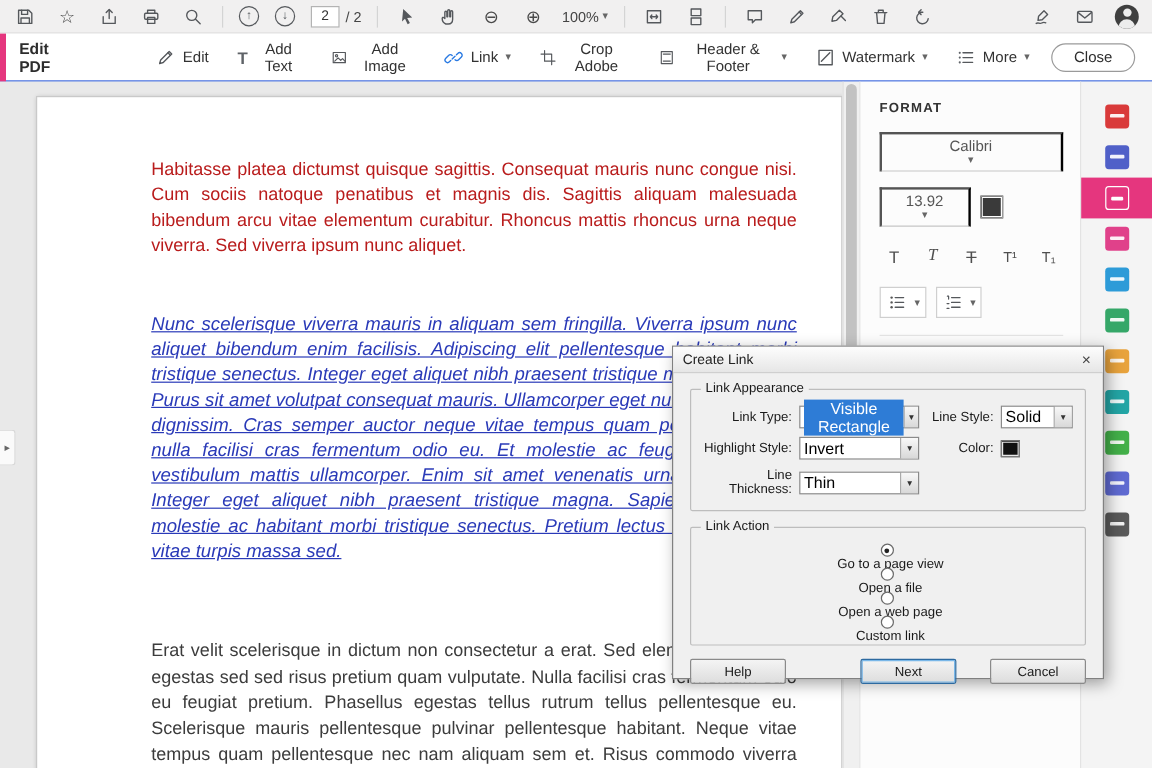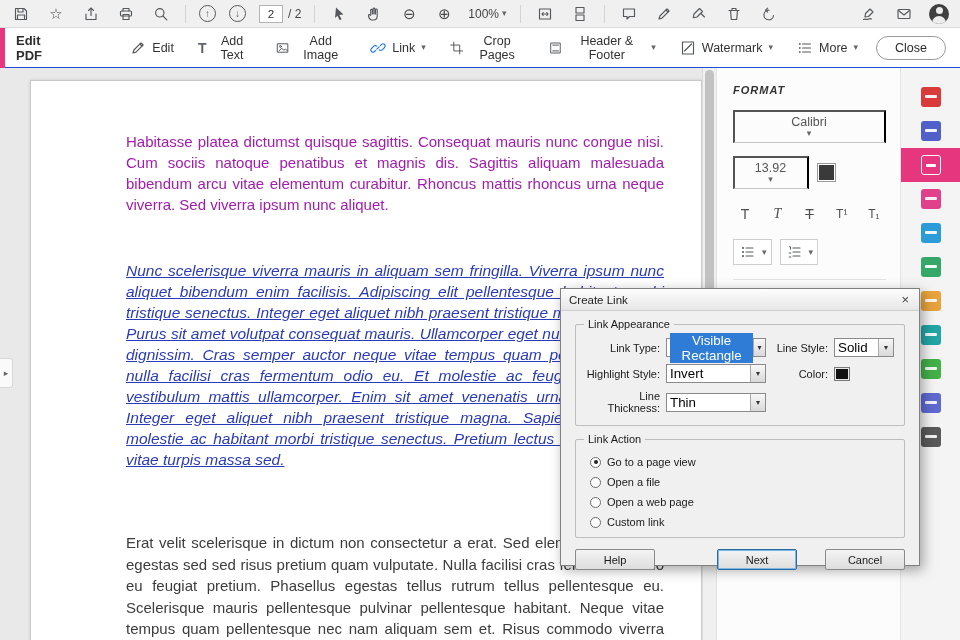--- a/index.html
+++ b/index.html
@@ -41,40 +41,40 @@
     background:transparent; border:0; padding:4px 6px; margin-right:12px; cursor:default; }
   .tool .t-glyph { font-size:14px; font-weight:bold; color:#5f6368; line-height:1; }
   .close-btn { margin-left:auto; border:1px solid #9a9a9a; border-radius:12px; padding:4px 18px;
     font-size:12.5px; color:#2d2d2d; background:#fff; cursor:default; }
 
   
   .doc-area { position:absolute; left:0; top:68px; width:702px; height:572px; background:#e9e9e9; overflow:hidden; }
   .page { position:absolute; left:30px; top:12px; width:672px; height:760px; background:#fff;
     border:1px solid #c9c9c9; box-shadow:1px 1px 4px rgba(0,0,0,.22); }
   .page-text { padding:50px 37px 0 95px; }
-  .p1 { color:#a21caf; text-align:justify; font-size:15px; line-height:21px; margin-bottom:45px; }
+  .p1 { color:#b91c1c; text-align:justify; font-size:15px; line-height:21px; margin-bottom:45px; }
   .p2 { color:#2a3ab8; font-style:italic; text-decoration:underline; text-align:justify;
     font-size:15.5px; line-height:21px; margin-bottom:62px; }
   .p3 { color:#3c3c3c; text-align:justify; font-size:15px; line-height:21.5px; }
   .caption { position:absolute; left:480px; top:596px; transform:translateX(-50%);
     background:#fff; color:#737373; font-size:27px; padding:2px 14px; white-space:nowrap; z-index:10; }
   .expand-tab { position:absolute; left:0; top:358px; width:13px; height:30px; background:#fafafa;
     border:1px solid #d8d8d8; border-left:0; border-radius:0 3px 3px 0; display:flex;
     align-items:center; justify-content:center; font-size:9px; color:#666; z-index:5; padding:0; }
 
   
   .scrollbar { position:absolute; left:702px; top:68px; width:14px; height:572px;
     background:#f0f0f0; border-left:1px solid #dddddd; }
   .scroll-thumb { position:absolute; left:2px; top:2px; width:9px; height:232px;
     background:#c2c2c2; border-radius:5px; }
 
   
   .format-panel { position:absolute; left:716px; top:68px; width:184px; height:572px;
     background:#fcfcfc; border-left:1px solid #e3e3e3; padding:16px 14px 0 16px; }
-  .fp-header { font-size:11px; font-weight:bold; letter-spacing:1px; color:#333; margin-bottom:14px;font-style:italic; }
+  .fp-header { font-size:11px; font-weight:bold; letter-spacing:1px; color:#333; margin-bottom:14px; }
   .dd { display:flex; align-items:center; justify-content:space-between;
     border-bottom:1px solid #c6c6c6; color:#555; font-size:12.5px; padding:3px 3px 4px 2px; cursor:default; background:transparent; width:100%;flex-direction:column; }
   .fp-row { display:flex; align-items:center; margin-top:13px; gap:8px; }
   .fp-size { width:76px; }
   .swatch { width:19px; height:19px; background:#3a3a3a; border:1px solid #9a9a9a; box-shadow:inset 0 0 0 1px #fff; }
   .style-btn { width:26px; height:24px; border:1px solid transparent; background:transparent;
     color:#4f4f4f; font-size:14px; display:flex; align-items:center; justify-content:center; padding:0; }
   .style-btn.i { font-style:italic; font-family:"Liberation Serif", serif; }
   .style-btn.s { text-decoration:line-through; }
   .style-btn.small { font-size:12px; }
@@ -106,21 +106,21 @@
   .flabel { text-align:right; width:74px; margin-right:6px; flex:none; }
   .flabel2 { text-align:right; width:56px; margin:0 6px 0 6px; flex:none; }
   .combo { height:19px; background:#fff; border:1px solid #8a8a8a; display:flex; align-items:center;
     padding-left:3px; flex:none; cursor:default; }
   .combo .cbtn { margin-left:auto; width:15px; height:100%; background:linear-gradient(#f8f8f8,#d8d8d8);
     border-left:1px solid #aaa; display:flex; align-items:center; justify-content:center; font-size:8px; color:#333; }
   .w100 { width:100px; } .w60 { width:60px; }
   .sel { background:#2e7cd6; color:#fff; padding:0 2px; }
   .color-swatch { width:16px; height:14px; background:#111; border:1px solid #7a7a7a;
     box-shadow:inset 0 0 0 1px #e8e8e8; cursor:default; }
-  .radio-row { display:flex; align-items:center; height:18px; margin:0 0 2px 4px; }
+  .radio-row { display:flex; align-items:center; height:18px; margin:0 0 2px 4px;flex-direction:column; }
   .radio { width:11px; height:11px; border:1px solid #6a6a6a; border-radius:50%; background:#fff;
     margin-right:6px; position:relative; flex:none; }
   .radio.checked::after { content:""; position:absolute; left:2.5px; top:2.5px; width:4px; height:4px;
     background:#222; border-radius:50%; }
   .dlg-buttons { display:flex; align-items:center; margin:11px 14px 0; }
   .btn { height:21px; min-width:80px; background:linear-gradient(#f4f4f4,#dddddd); border:1px solid #8a8a8a;
     border-radius:2px; font-size:11px; color:#1a1a1a; display:flex; align-items:center; justify-content:center; cursor:default; }
   .btn.primary { border-color:#2d6aa0; box-shadow:inset 0 0 0 1px #79b7e8; }
   .btn-right { margin-left:auto; display:flex; gap:28px; }
 </style>
@@ -285,21 +285,21 @@
           <path d="M10.4 5.6l1.1-1.1a2.1 2.1 0 013 3l-2.3 2.3a2.1 2.1 0 01-3 0"></path>
         </svg>
       <span>Link</span>
       <span class="caret">▾</span>
     </button>
     <button class="tool">
       <svg class="ic" viewBox="0 0 16 16">
           <path d="M4.5 1v10.5H15"></path>
           <path d="M1 4.5h10.5V15"></path>
         </svg>
-      <span>Crop Pages</span>
+      <span>Crop Adobe</span>
     </button>
     <button class="tool">
       <svg class="ic" viewBox="0 0 16 16">
           <rect x="2.5" y="2" width="11" height="12"></rect>
           <path d="M4.5 4.5h7"></path>
           <path d="M4.5 11.5h7"></path>
         </svg>
       <span>Header &amp; Footer</span>
       <span class="caret">▾</span>
     </button>

